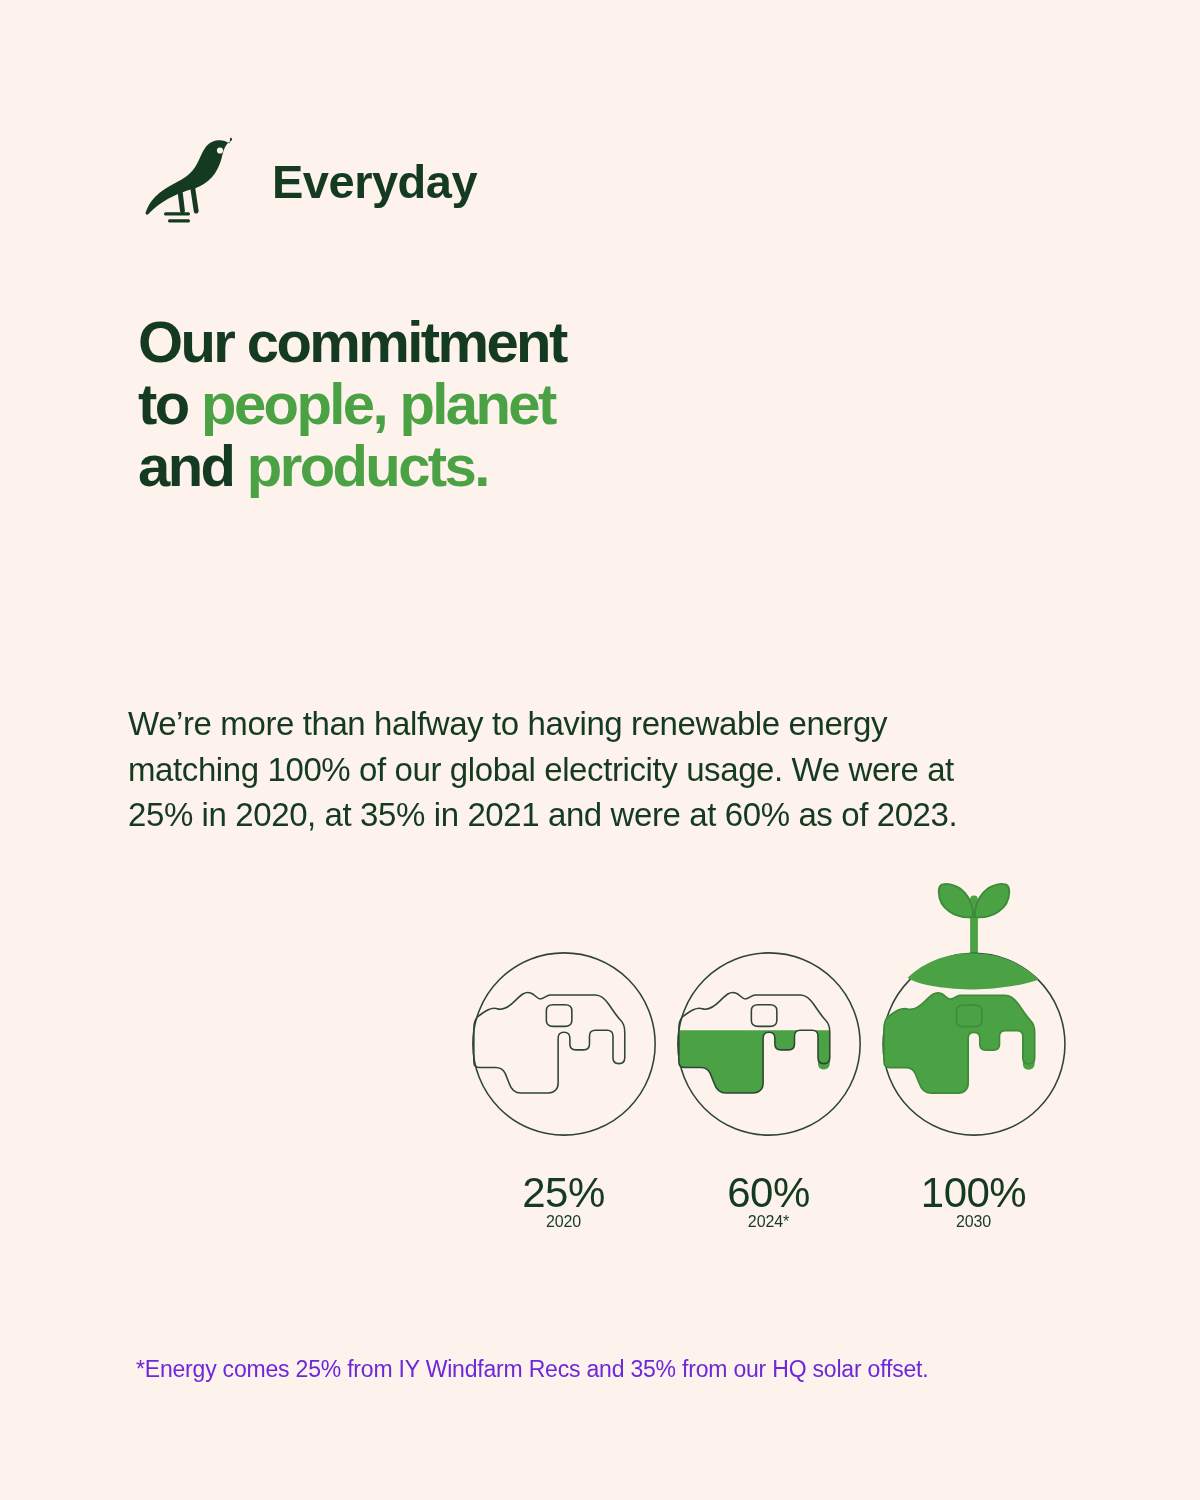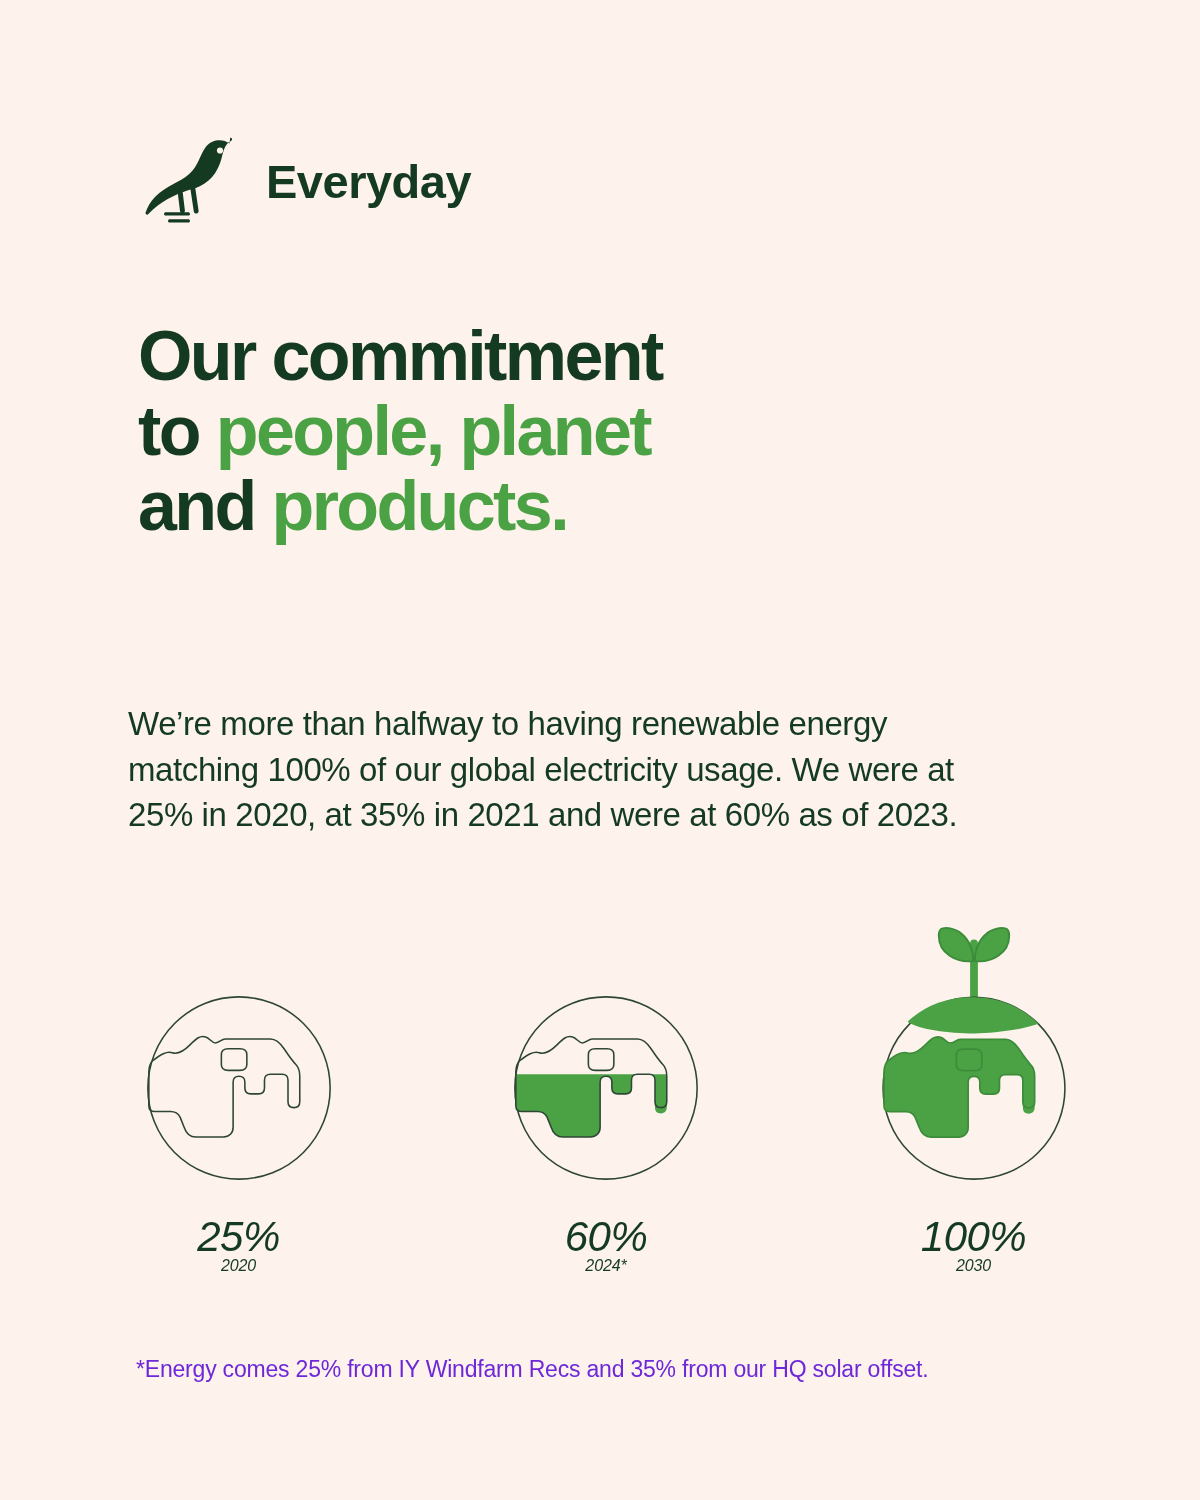--- a/index.html
+++ b/index.html
@@ -15,42 +15,42 @@
     position: relative;
   }
 
   
   .logo-block {
     position: absolute;
     left: 136px;
     top: 126px;
     display: flex;
     align-items: center;
-    gap: 18px;
+    gap: 24px;
   }
   .logo-bird {
     width: 112px;
     height: 112px;
     display: block;
   }
   .logo-words {
     font-size: 47px;
     font-weight: bold;
     line-height: 0.98;
     color: #143a22;
     letter-spacing: -0.5px;
   }
 
   
   .headline {
     position: absolute;
     left: 138px;
     top: 272px;
     width: 940px;
-    font-size: 70px;
+    font-size: 58px;
     font-weight: bold;
     line-height: 1.07;
     letter-spacing: -2.6px;
     color: #143a22;
   }
   .headline .accent { color: #4ba245; }
 
   
   .body-copy {
     position: absolute;
@@ -60,25 +60,24 @@
     font-size: 33px;
     line-height: 1.38;
     color: #143a22;
     letter-spacing: -0.4px;
   }
 
   
   .globes {
     position: absolute;
     left: 136px;
-    top: 910px;
+    top: 866px;
     width: 940px;
     display: flex;
-    justify-content: space-between;
-    font-style: italic;
+    justify-content: flex-end;
   }
   .globe-cell {
     width: 205px;
     display: flex;
     flex-direction: column;
     align-items: center;
   }
   .globe-art {
     height: 276px;
     display: flex;

